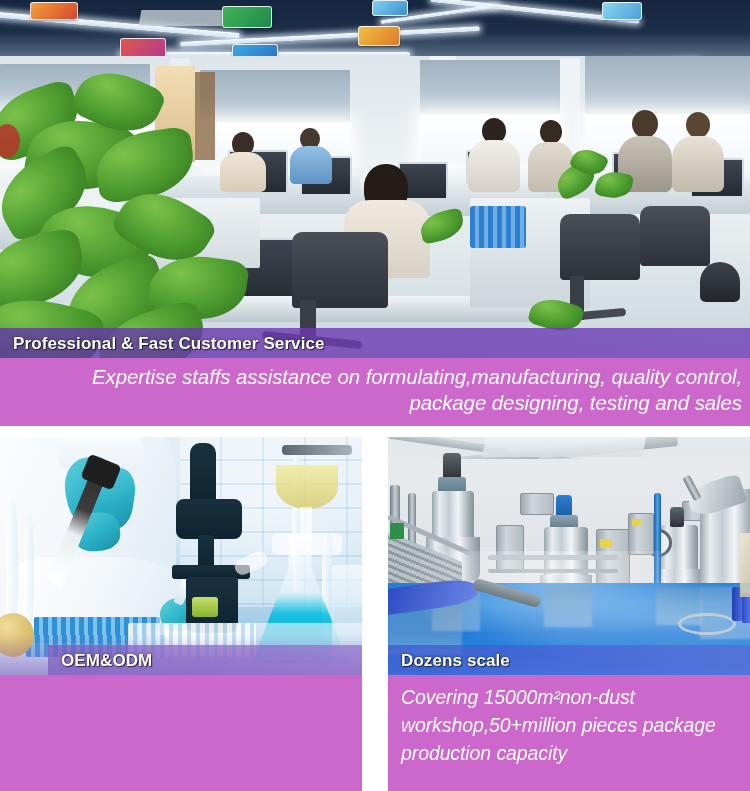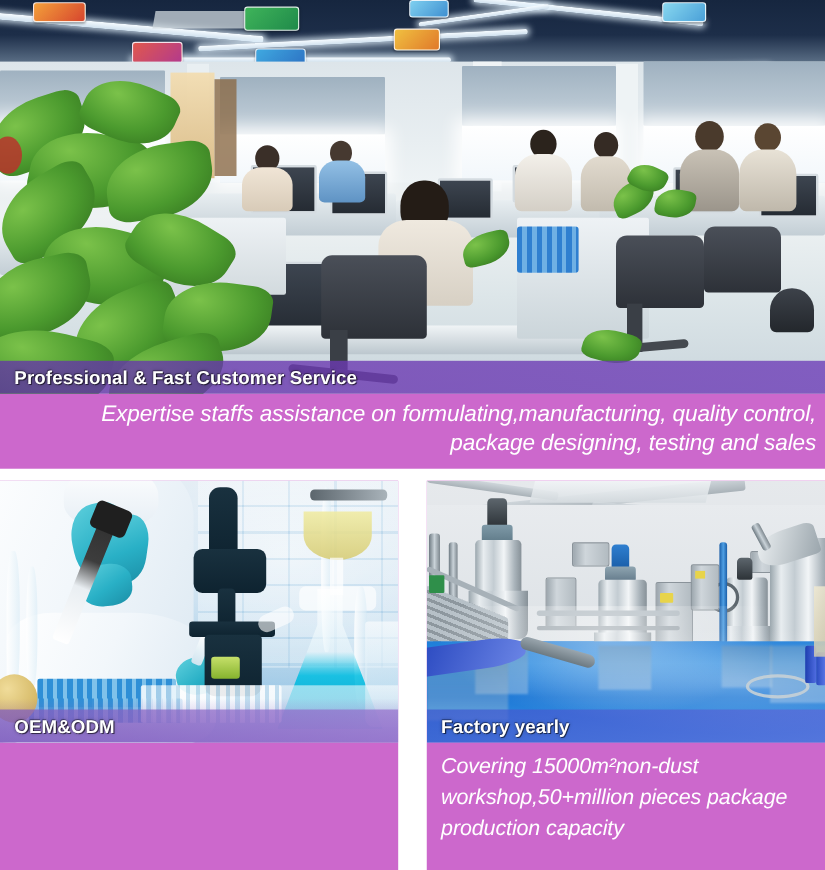--- a/index.html
+++ b/index.html
@@ -122,20 +122,21 @@
     background: linear-gradient(to right,
       rgba(99,52,168,0.78) 0%,
       rgba(108,58,178,0.80) 45%,
       rgba(110,62,184,0.80) 100%);
   }
   .bar-violet {
     background: linear-gradient(to right,
       rgba(126,90,190,0.72) 0%,
       rgba(140,104,200,0.72) 60%,
       rgba(150,112,205,0.72) 100%);
+    margin-left: 48px;
   }
   .bar-blue {
     background: linear-gradient(to right,
       rgba(60,86,205,0.72) 0%,
       rgba(78,96,212,0.72) 55%,
       rgba(92,104,216,0.72) 100%);
   }
 
   
 
@@ -556,21 +557,21 @@
       <div style="position:absolute;left:290px;top:176px;width:52px;height:16px;border:3px solid #c6d0d6;border-radius:50%;opacity:.9;"></div>
 
       <div style="position:absolute;left:344px;top:150px;width:10px;height:34px;background:linear-gradient(to right,#1e3fb0,#4f6ce0);border-radius:2px;"></div>
       <div style="position:absolute;left:354px;top:156px;width:9px;height:30px;background:linear-gradient(to right,#2a4bc0,#5c79e8);border-radius:2px;"></div>
 
       <div style="position:absolute;left:352px;top:96px;width:16px;height:64px;background:linear-gradient(to bottom,#f2ead0,#d8cfae);opacity:.8;"></div>
 
       <div style="position:absolute;left:2px;top:86px;width:14px;height:16px;background:#2f8f4a;border-radius:1px;"></div>
 
       <div class="card-title-bar bar-blue">
-        <span class="card-title">Factory yearly</span>
+        <span class="card-title">Dozens scale</span>
       </div>
     </div>
 
     <div class="card-body">
       <p class="card-desc">Covering 15000m²non-dust workshop,50+million pieces package production capacity</p>
     </div>
   </section>
 
 </div>
 

